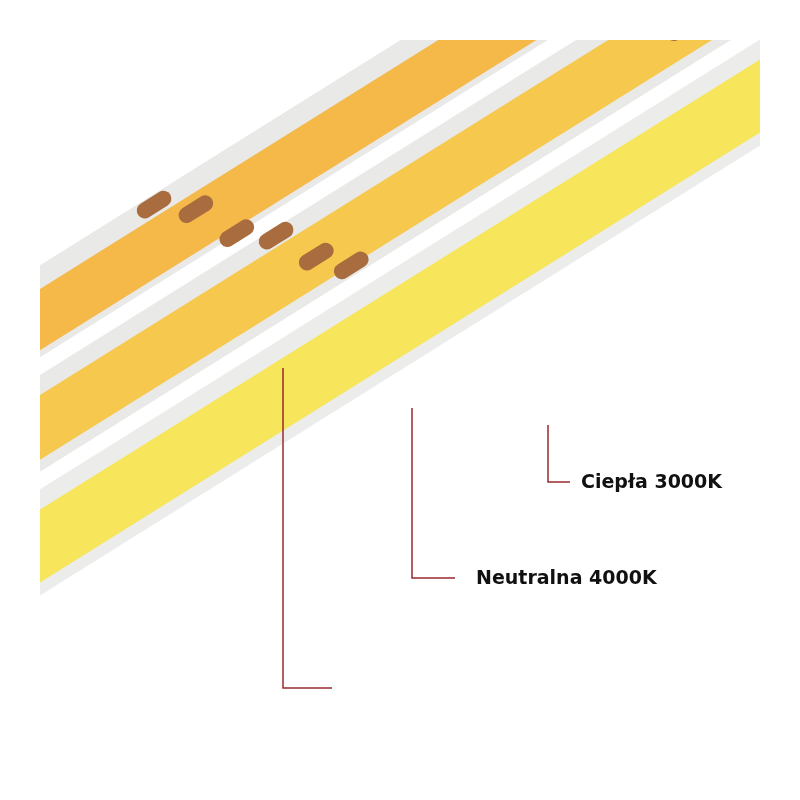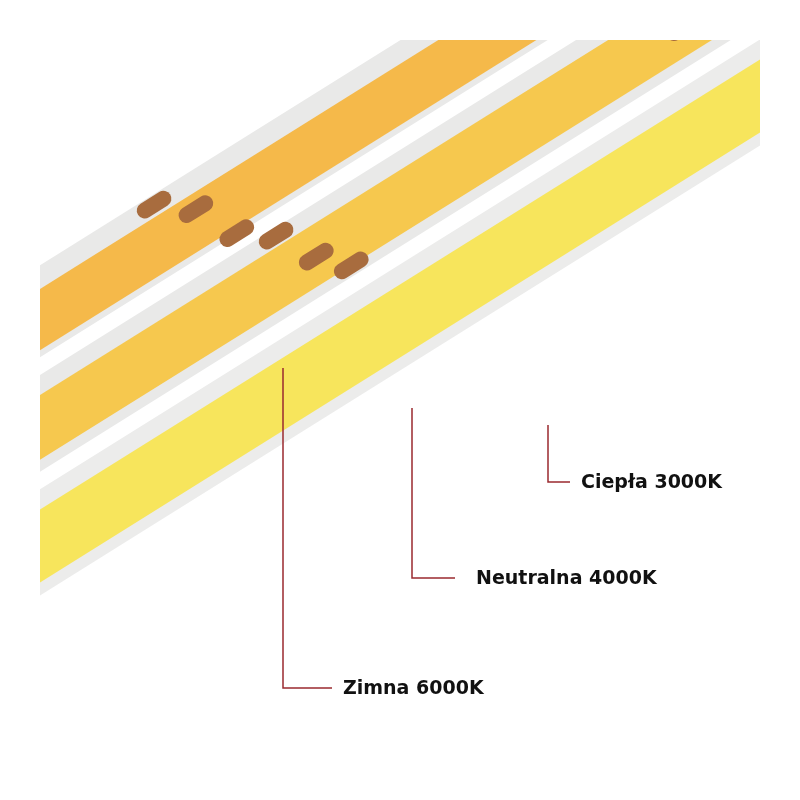--- a/index.html
+++ b/index.html
@@ -61,14 +61,13 @@
       <g stroke="#9b2a2f" stroke-width="1.5" fill="none">
         <polyline points="548,425 548,482 570,482"></polyline>
         <polyline points="412,408 412,578 455,578"></polyline>
         <polyline points="283,368 283,688 332,688"></polyline>
       </g>
     </g>
   </svg>
 
   <div class="label" style="left:581px;top:470px">Ciepła 3000K</div>
   <div class="label" style="left:476px;top:566px">Neutralna 4000K</div>
-  <div class="label" style="left:343px;top:676px">Zimna 6000K</div>
 </div>
 
 </body></html>

